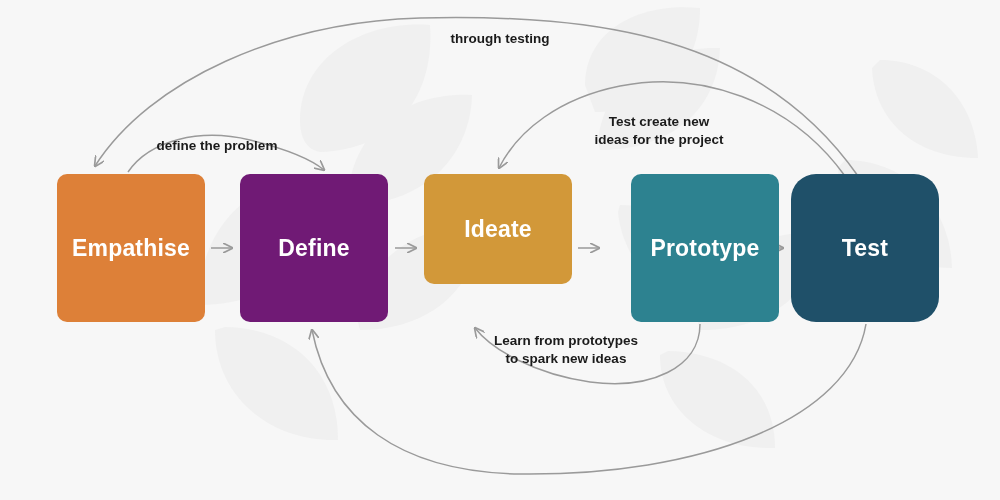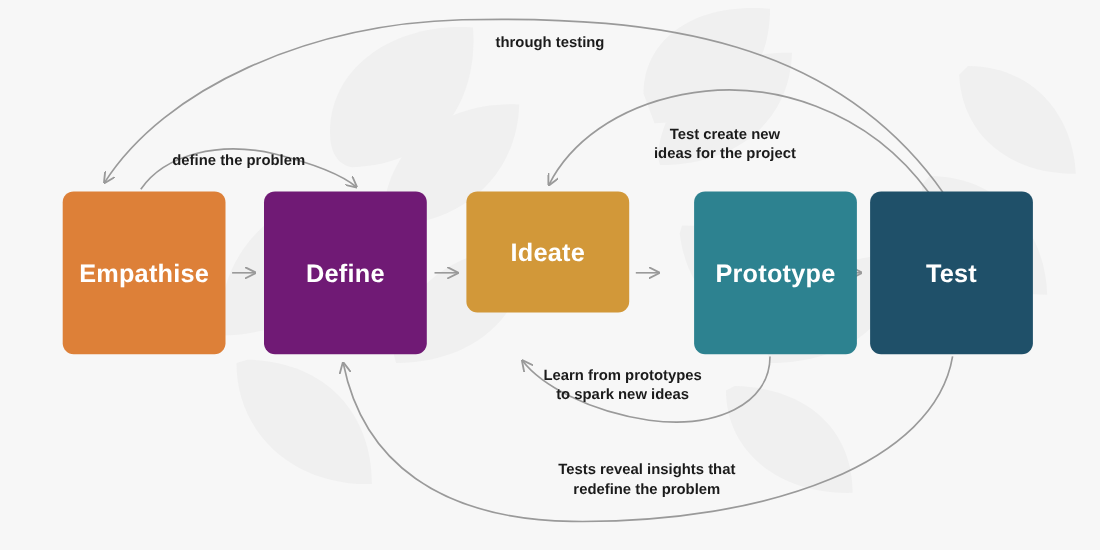--- a/index.html
+++ b/index.html
@@ -107,36 +107,32 @@
   </div>
   <div class="stage-box" style="left:240px; top:174px; width:148px; height:148px; background:#701a75;">
     <div class="stage-label">Define</div>
   </div>
   <div class="stage-box" style="left:424px; top:174px; width:148px; height:110px; background:#d29839;">
     <div class="stage-label">Ideate</div>
   </div>
   <div class="stage-box" style="left:607px; top:174px; width:148px; height:148px; background:#2d8290;margin-left:24px;">
     <div class="stage-label">Prototype</div>
   </div>
-  <div class="stage-box" style="left:791px; top:174px; width:148px; height:148px; background:#1f5069;">
+  <div class="stage-box" style="left:791px; top:174px; width:148px; height:148px; background:#1f5069;border-radius:25px;">
     <div class="stage-label">Test</div>
   </div>
 
   <div class="arc-label" style="left:500px; top:30px; transform:translateX(-50%);">
     <span>through testing</span>
   </div>
   <div class="arc-label" style="left:217px; top:137px; transform:translateX(-50%);">
     <span>define the problem</span>
   </div>
   <div class="arc-label" style="left:659px; top:113px; transform:translateX(-50%);">
     <span>Test create new</span>
     <span>ideas for the project</span>
   </div>
   <div class="arc-label" style="left:566px; top:332px; transform:translateX(-50%);">
     <span>Learn from prototypes</span>
     <span>to spark new ideas</span>
   </div>
-  <div class="arc-label" style="left:588px; top:418px; transform:translateX(-50%);">
-    <span>Tests reveal insights that</span>
-    <span>redefine the problem</span>
-  </div>
 
 </div>
 
 </body></html>

